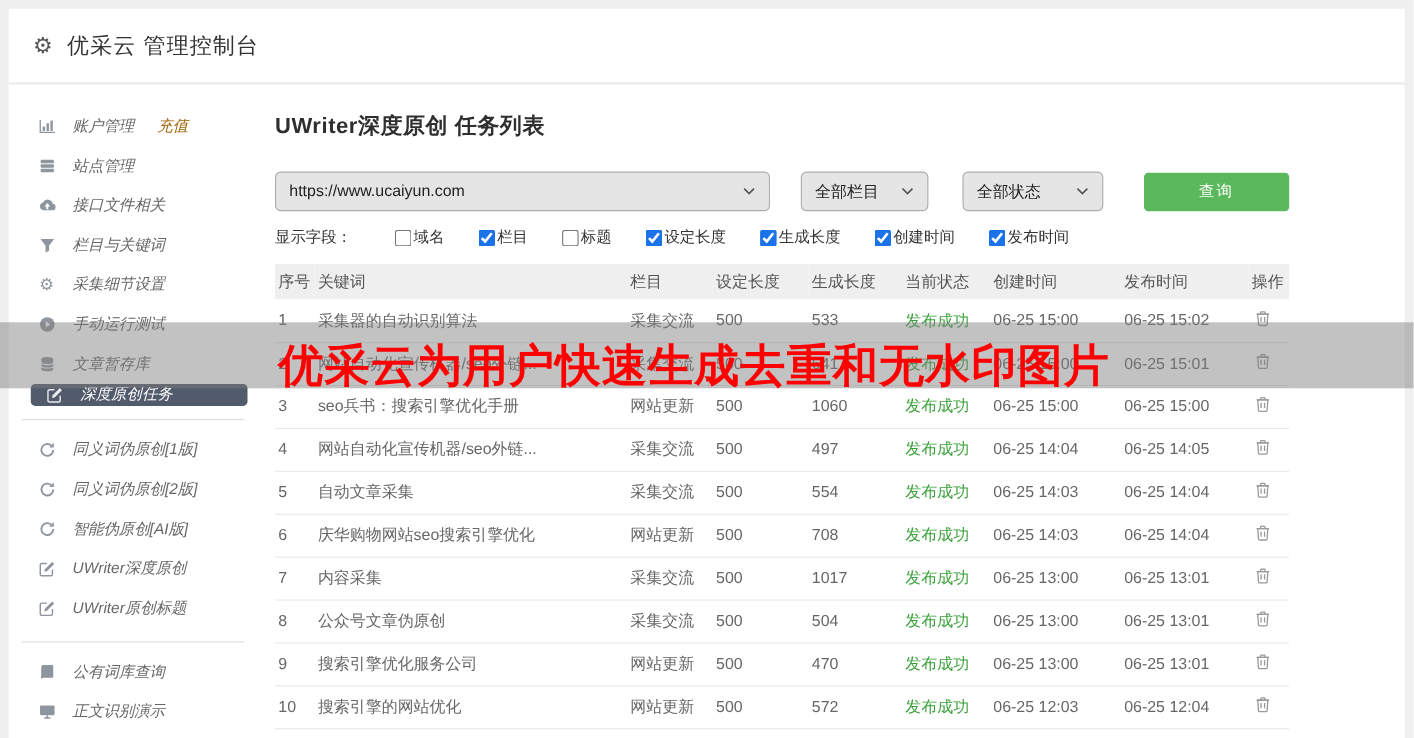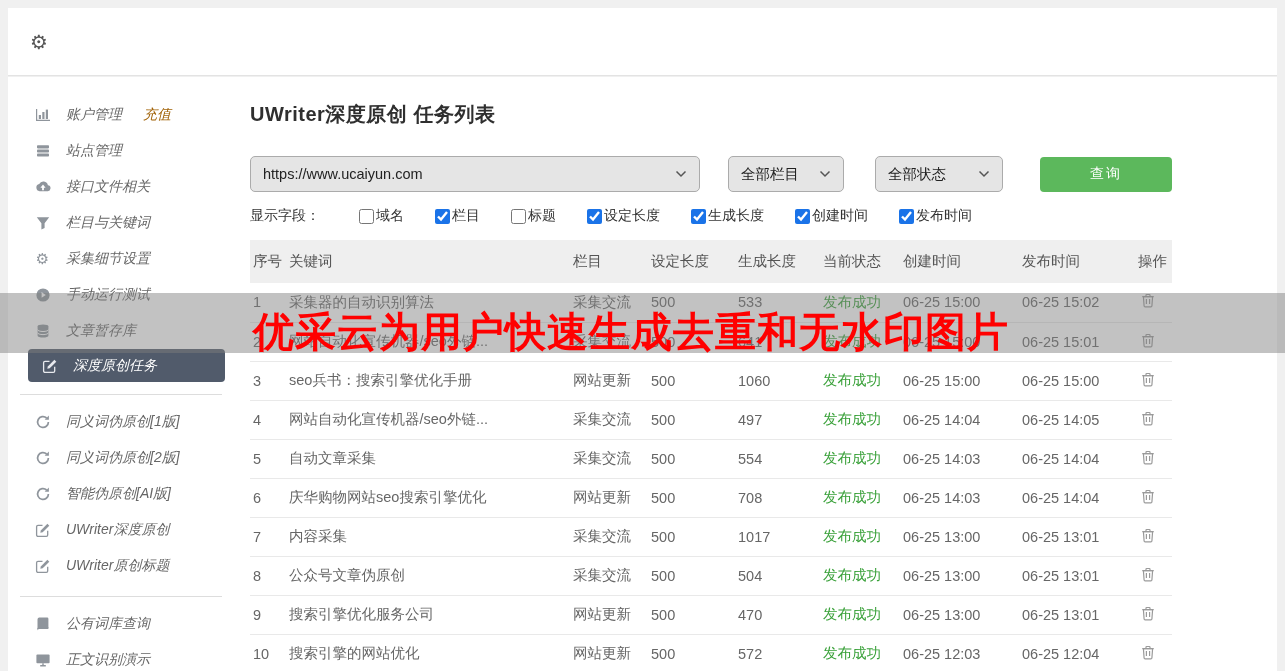--- a/index.html
+++ b/index.html
@@ -32,21 +32,21 @@
   .sidebar { position:absolute; left:0; top:0; width:230px; bottom:0; padding-top:20px;font-style:italic; }
   .side-item {
     display:flex; align-items:center; gap:15px;
     height:36px; padding-left:26px; padding-right:10px;
     font-size:14px; color:#666; cursor:pointer; white-space:nowrap;
   }
   .side-item .icon { width:17px; height:17px; flex:0 0 17px; display:inline-flex; align-items:center; justify-content:center; color:#8f959c; }
   .side-item .icon svg { width:16px; height:16px; fill:#8f959c; }
   .side-item.active {
     background:#515b6b; color:#fff; border-radius:4px;
-    margin:0 13px 0 20px; padding-left:13px; height:33px;
+    margin:0 13px 0 20px; padding-left:13px; height:20px;
   }
   .side-item.active .icon svg { fill:#e8eaee; }
   .badge-red { color:#a16207; margin-left:6px; }
   .side-divider { border:none; border-top:1px solid #ddd; margin:12px 16px 9px 12px; }
   .gear-double { font-size:15px; color:#8f959c; font-family:"DejaVu Sans", sans-serif; }
 
   
   .main { position:absolute; left:242px; top:0; width:922px; }
   .page-title { font-size:20px; color:#2f2f2f; margin-top:24px; letter-spacing:0.5px; }
 
@@ -67,21 +67,21 @@
   }
 
   .fields-row { display:flex; align-items:center; margin-top:15px; font-size:14px; color:#333; }
   .fields-label { margin-right:27px; }
   .field-opt { display:flex; align-items:center; margin-right:19px;padding-left:12px; }
   .field-opt input { width:15px; height:15px; accent-color:#1a73e8; margin-right:2px; cursor:pointer; }
 
   
   table.tasks { margin-top:15px; width:922px; border-collapse:collapse; font-size:14.5px; table-layout:fixed; }
   table.tasks thead th {
-    background:#efefef; height:43px; font-weight:normal; color:#555;
+    background:#efefef; height:32px; font-weight:normal; color:#555;
     text-align:left; padding:0 4px 0 3px; white-space:nowrap;
   }
   table.tasks tbody td {
     height:39px; border-bottom:1px solid #e9e9e9; color:#666;
     padding:0 4px 0 3px; white-space:nowrap; overflow:hidden; text-overflow:ellipsis;
   }
   td.kw { color:#555; }
   .status-ok { color:#3aa13a; }
   .trash-btn { background:none; border:none; cursor:pointer; padding:0; display:inline-flex; margin-left:2px; }
   .trash-btn svg { width:16px; height:17px; stroke:#9a9a9a; fill:none; stroke-width:1.2; }
@@ -97,20 +97,21 @@
     white-space:nowrap; letter-spacing:1px; pointer-events:none;
   }
 </style>
 </head>
 <body>
 
 <div class="page">
 
   <div class="topbar">
     <span class="gear">⚙</span>
+    <span class="apptitle">优采云 管理控制台</span>
   </div>
 
   <div class="bodycard">
 
     <div class="sidebar">
 
       <div class="side-item">
         <span class="icon">
             <svg viewBox="0 0 16 16">
               <path d="M1 14V2h1.2v10.8H15V14z"></path>

